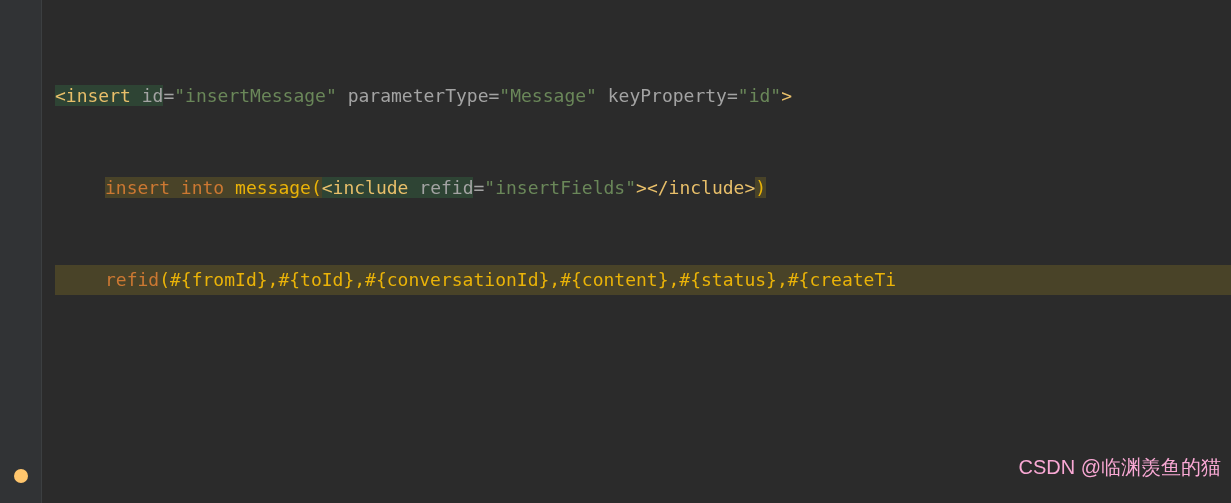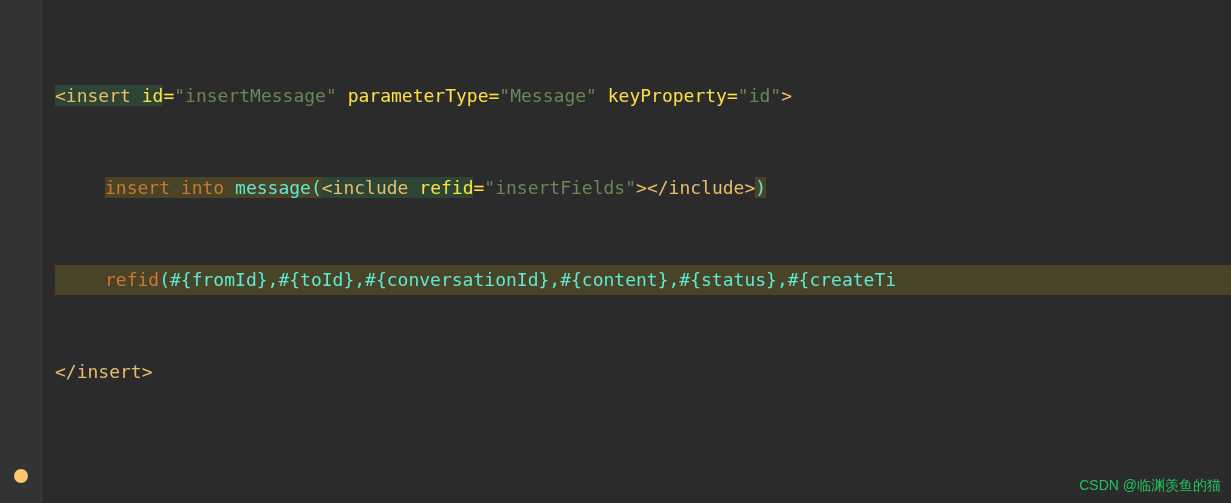--- a/index.html
+++ b/index.html
@@ -31,24 +31,24 @@
       padding-left: 55px;
       padding-top: 20px;
       white-space: pre;
     }
     .line {
       display: block;
       white-space: pre;
     }
     .indent1 { padding-left: 50px; }
     .tag { color: #e8bf6a; }
-    .attr-name { color: #fde047; }
+    .attr-name { color: #a3a3a3; }
     .attr-val { color: #6a8759; }
     .keyword { color: #cc7832; }
-    .text { color: #5eead4; }
+    .text { color: #eab308; }
     .hl-green {
       background: rgba(50, 89, 61, 0.55);
     }
     .hl-olive {
       background: rgba(99, 87, 38, 0.55);
     }
     .blank-line {
       height: 30px;
       display: block;
     }
@@ -57,42 +57,41 @@
       left: 14px;
       bottom: 20px;
       width: 14px;
       height: 14px;
       background: #ffc66d;
       border-radius: 50%;
     }
     .watermark {
       position: absolute;
       right: 10px;
-      bottom: 5px;
-      color: #22c55e;
-      font-size: 14px;
+      bottom: 19px;
+      color: #f9a8d4;
+      font-size: 20px;
       font-family: sans-serif;
     }
   </style>
 </head>
 <body>
 
 <div class="gutter">
   <div class="bulb"></div>
 </div>
 
 <div class="code-area">
 
 <span class="line"><span class="tag hl-green">&lt;</span><span class="tag hl-green">insert </span><span class="attr-name hl-green">id</span><span class="attr-name">=</span><span class="attr-val">"insertMessage" </span><span class="attr-name">parameterType</span><span class="attr-name">=</span><span class="attr-val">"Message" </span><span class="attr-name">keyProperty</span><span class="attr-name">=</span><span class="attr-val">"id"</span><span class="tag">&gt;</span></span>
 
 <span class="line indent1"><span class="keyword hl-olive">insert </span><span class="keyword hl-olive">into </span><span class="text hl-olive">message(</span><span class="tag hl-green">&lt;</span><span class="tag hl-green">include </span><span class="attr-name hl-green">refid</span><span class="attr-name">=</span><span class="attr-val">"insertFields"</span><span class="tag">&gt;</span><span class="tag">&lt;/</span><span class="tag">include</span><span class="tag">&gt;</span><span class="text hl-olive">)</span></span>
 
 <span class="line indent1 hl-olive"><span class="keyword">refid</span><span class="text">(#{fromId},#{toId},#{conversationId},#{content},#{status},#{createTi</span></span>
 
-<span class="line"><span class="tag">&lt;/</span><span class="tag">insert</span><span class="tag">&gt;</span></span>
 
 <span class="blank-line"></span>
 
 
 
 
 
 
 
 

